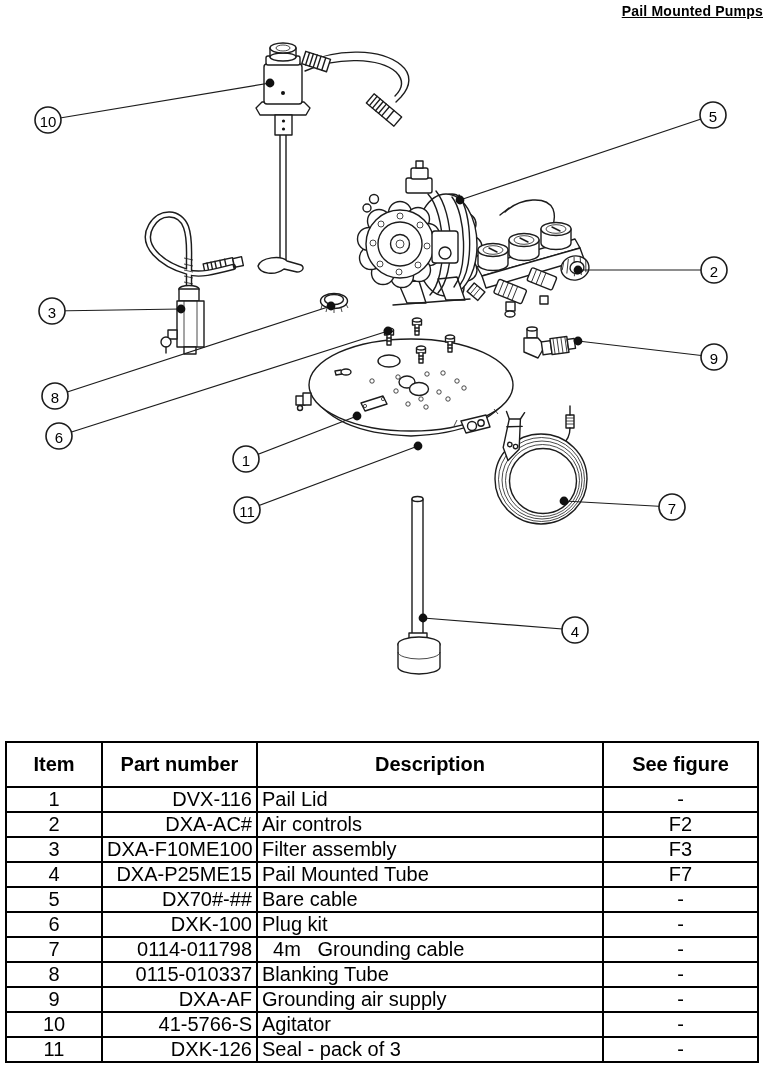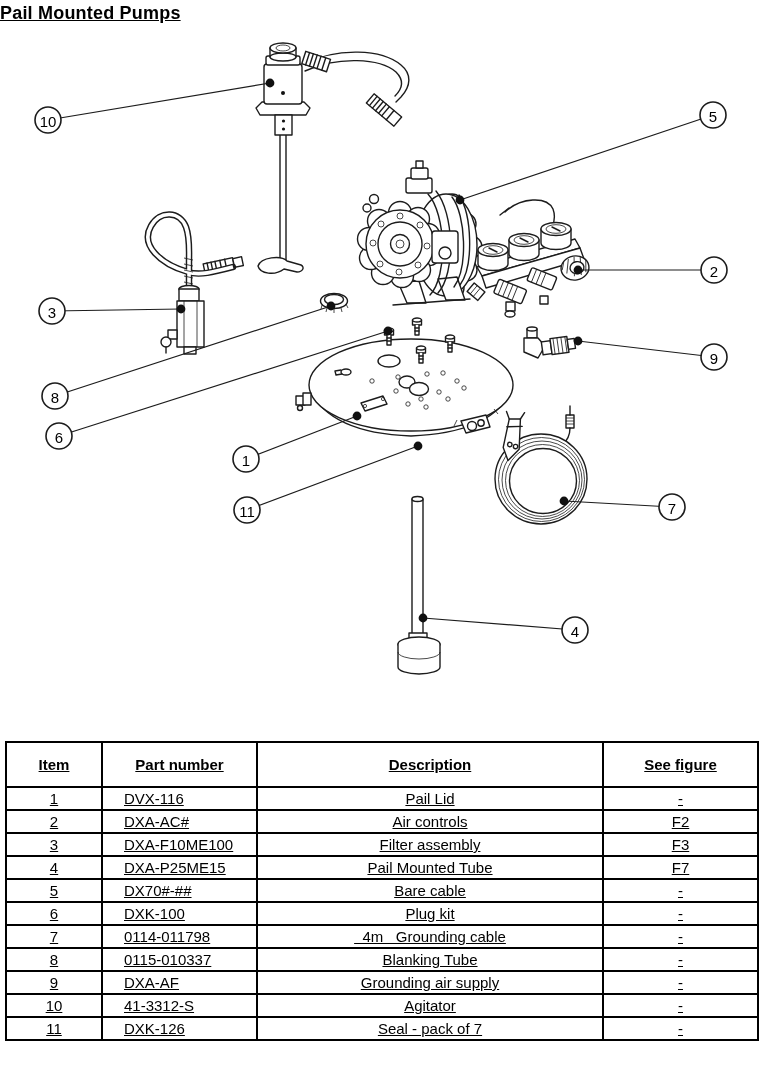--- a/index.html
+++ b/index.html
@@ -1,37 +1,37 @@
 <!DOCTYPE html>
 <html><head>
 <meta charset="utf-8">
 <style>
   html,body{margin:0;padding:0;background:#fff;}
   .page{position:relative;width:763px;height:1083px;background:#fff;overflow:hidden;
         font-family:"Liberation Sans",sans-serif;color:#000;}
-  .title{position:absolute;top:3px;left:0;width:763px;text-align:left;
-         font-size:18px;font-weight:bold;text-decoration:underline;letter-spacing:.2px;}
+  .title{position:absolute;top:3px;left:0;width:763px;text-align:right;
+         font-size:14px;font-weight:bold;text-decoration:underline;letter-spacing:.2px;}
   svg.diagram{position:absolute;top:0;left:0;}
   svg .ln{stroke:#1c1c1c;stroke-width:1.4;fill:none;stroke-linecap:round;stroke-linejoin:round;}
   svg .thin{stroke:#1c1c1c;stroke-width:.8;fill:none;}
   svg .w{fill:#fff;}
   svg .leader{stroke:#1c1c1c;stroke-width:1.2;fill:none;}
   svg .dot{fill:#111;stroke:none;}
   svg .callout circle{fill:#fff;stroke:#1c1c1c;stroke-width:1.6;}
   svg .callout text{fill:#000;font-family:"Liberation Sans",sans-serif;font-size:15px;
                     text-anchor:middle;dominant-baseline:central;}
   table.parts{position:absolute;left:5px;top:741px;width:752px;border-collapse:collapse;
               table-layout:fixed;background:#fff;}
-  table.parts th,table.parts td{border:2px solid #000;font-size:15px;padding:0 21px;
-              overflow:hidden;white-space:pre;text-decoration:underline;}
+  table.parts th,table.parts td{border:2px solid #000;font-size:20px;padding:0 4px;
+              overflow:hidden;white-space:pre;}
   table.parts th{height:43px;font-weight:bold;text-align:center;}
   table.parts td{height:21px;}
   table.parts td:nth-child(1){text-align:center;}
-  table.parts td:nth-child(2){text-align:left;}
-  table.parts td:nth-child(3){text-align:center;}
+  table.parts td:nth-child(2){text-align:right;}
+  table.parts td:nth-child(3){text-align:left;}
   table.parts td:nth-child(4){text-align:center;}
 </style>
 </head>
 <body>
 
 <div class="page">
   <div class="title">Pail Mounted Pumps</div>
 
   <svg class="diagram" width="763" height="735" viewBox="0 0 763 735">
     <defs>
@@ -406,25 +406,25 @@
           <td>-</td>
         </tr>
         <tr>
           <td>9</td>
           <td>DXA-AF</td>
           <td>Grounding air supply</td>
           <td>-</td>
         </tr>
         <tr>
           <td>10</td>
-          <td>41-3312-S</td>
+          <td>41-5766-S</td>
           <td>Agitator</td>
           <td>-</td>
         </tr>
         <tr>
           <td>11</td>
           <td>DXK-126</td>
-          <td>Seal - pack of 7</td>
+          <td>Seal - pack of 3</td>
           <td>-</td>
         </tr>
       </tbody>
   </table>
 </div>
 
 </body></html>

